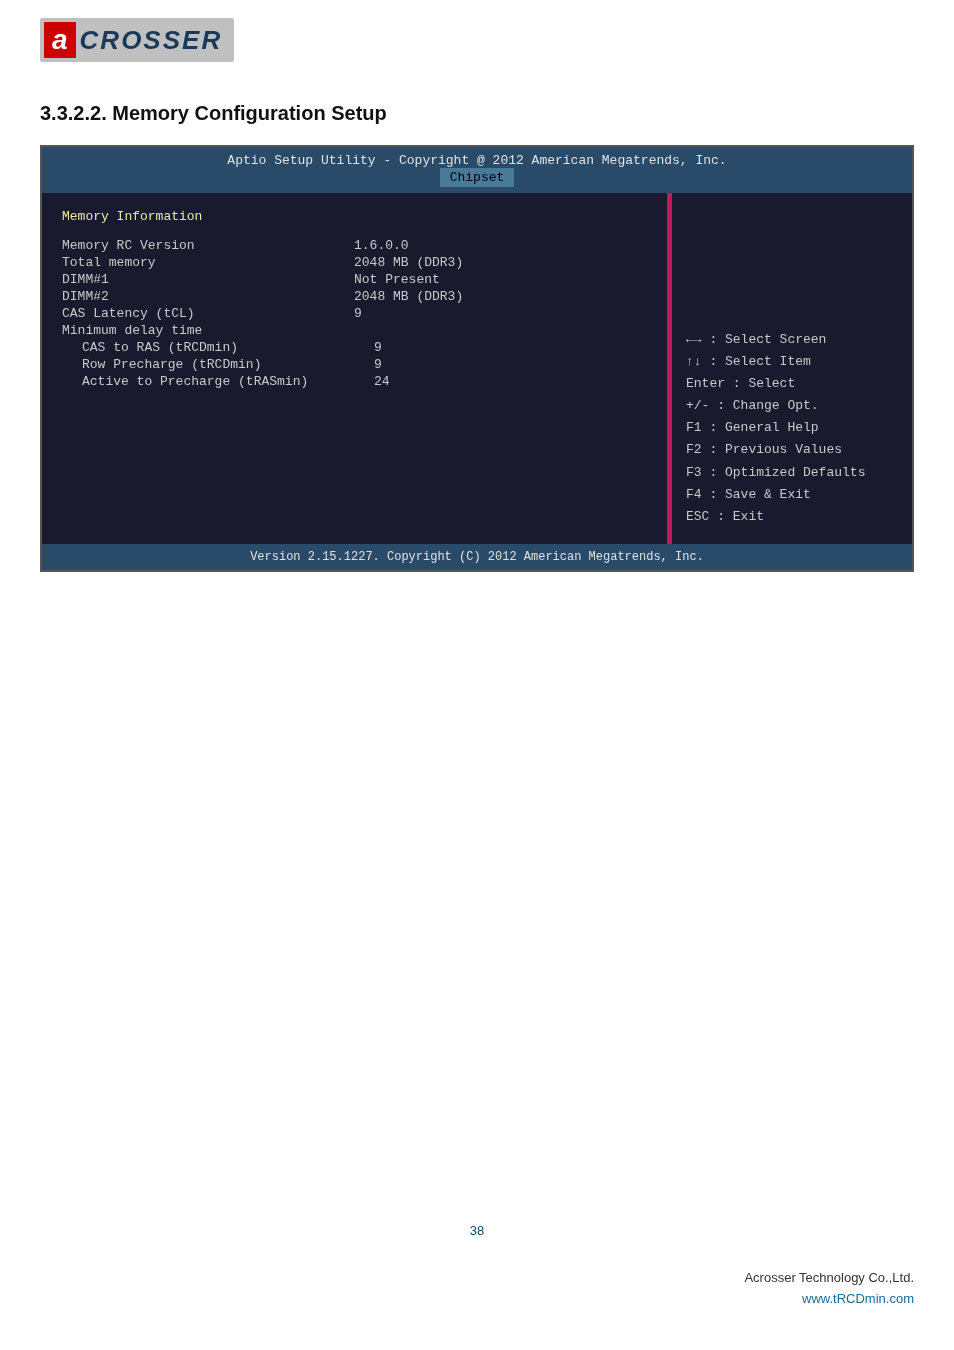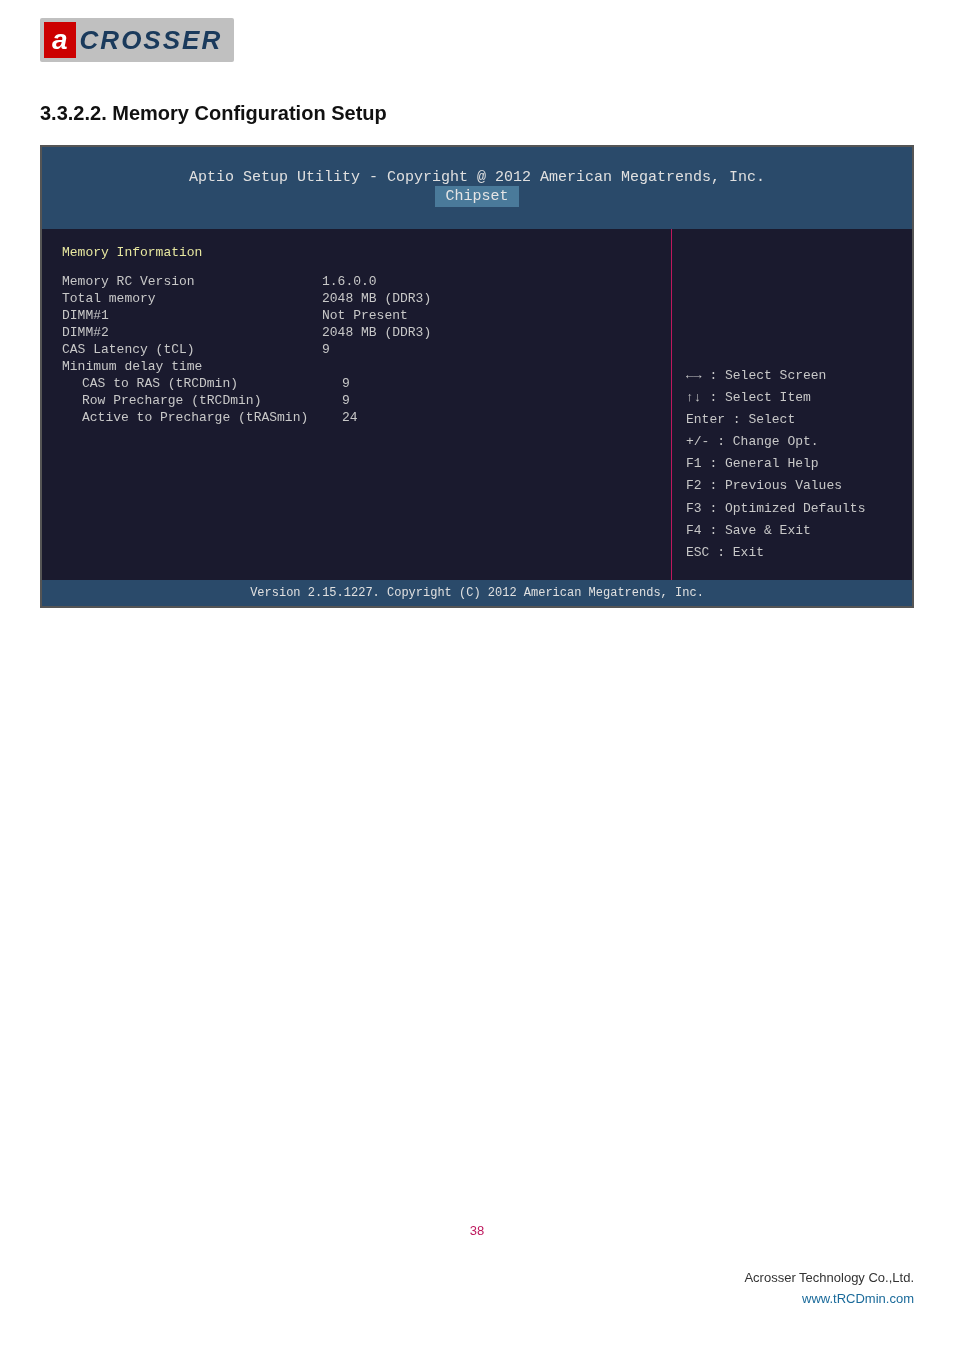--- a/index.html
+++ b/index.html
@@ -58,59 +58,60 @@
       border: 2px solid #555;
       font-family: 'Courier New', Courier, monospace;
       font-size: 13px;
       color: #c8c8c8;
     }
 
     .bios-header {
       background: #2a4a6a;
       color: #e0e0e0;
       text-align: center;
-      padding: 22px 10px;
+      padding: 6px 10px;
       font-family: 'Courier New', Courier, monospace;
-      font-size: 15px;
+      font-size: 13px;
     }
 
     .bios-header .tab-active {
       background: #4a7a9a;
-      color: #e5e5e5;
+      color: #000000;
       padding: 2px 10px;
       display: inline-block;
     }
 
     .bios-body {
       display: flex;
       padding: 0;
     }
 
     .bios-main {
       flex: 1;
       padding: 16px 20px;
-      border-right: 1px solid #be185d;
+      border-right: 5px solid #be185d;
     }
 
     .bios-sidebar {
       width: 240px;
       padding: 16px 14px;
       color: #c8c8c8;
     }
 
     .bios-section-title {
       color: #e8e8a0;
       margin-bottom: 14px;
       font-size: 13px;
     }
 
     .bios-row {
       display: flex;
       margin-bottom: 2px;
       font-size: 13px;
+      gap: 32px;
     }
 
     .bios-row .label {
       color: #c8c8c8;
       min-width: 260px;
     }
 
     .bios-row .value {
       color: #c8c8c8;
       text-align: center;
@@ -143,21 +144,21 @@
     
     .page-footer {
       position: absolute;
       bottom: 40px;
       width: 100%;
       text-align: center;
     }
 
     .page-number {
       font-size: 13px;
-      color: #be185d;
+      color: #0c4a6e;
       margin-bottom: 30px;
     }
 
     .company-info {
       text-align: right;
       padding-right: 40px;
       font-size: 13px;
       color: #333;
       line-height: 1.6;
     }

